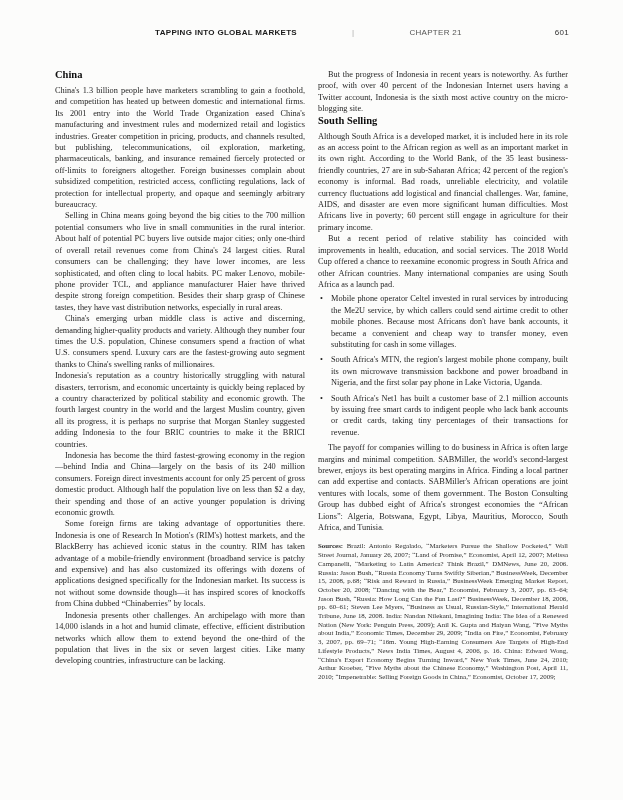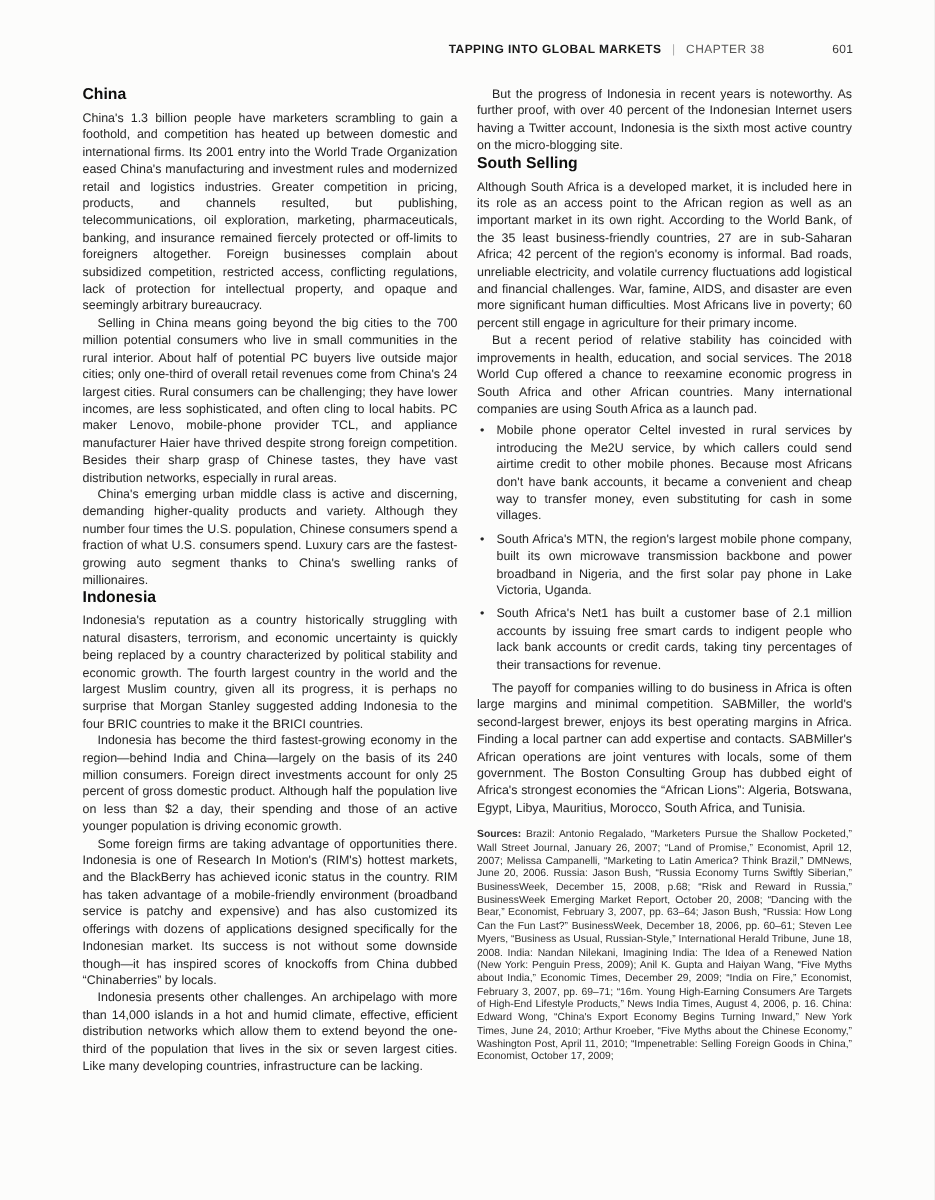--- a/index.html
+++ b/index.html
@@ -3,27 +3,27 @@
 <meta charset="utf-8">
 <style>
   html,body { margin:0; padding:0; background:#e8e8e6; }
   .page {
     width:623px; height:800px; margin:0 auto; background:#fcfcfb;
     box-sizing:border-box; padding:28px 54px 10px 55px; position:relative;
     font-family:"Liberation Sans", sans-serif; color:#222; overflow:hidden;
   }
   .running-head {
     display:flex; justify-content:flex-end; align-items:baseline;
-    font-size:8px; margin-bottom:20px; letter-spacing:.3px;
+    font-size:8px; margin-bottom:32px; letter-spacing:.3px;gap:48px;
   }
   .rh-title { font-weight:bold; color:#1b1b1b; }
   .rh-divider { color:#aaa; margin:0 7px; font-weight:normal; }
   .rh-chapter { color:#555; }
   .rh-page { color:#333; margin-left:14px;padding-left:31px; }
-  .columns { display:flex; gap:13px; }
+  .columns { display:flex; gap:13px;font-family:Liberation Serif, serif; }
   .col {
     width:250px; font-size:8.3px; line-height:11.4px;
     text-align:justify; color:#262626;
   }
   h2.sec {
     font-size:10.5px; font-weight:bold; margin:0 0 4px 0; color:#0e0e0e;
     text-align:left; line-height:12px;
   }
   .sec-gap { margin-top:12px; }
   p.para { margin:0 0 0 0; }
@@ -38,33 +38,32 @@
   .sources .label { font-weight:bold; }
 </style>
 </head>
 <body>
 
 <div class="page">
 
   <div class="running-head">
     <span class="rh-title">TAPPING INTO GLOBAL MARKETS</span>
     <span class="rh-divider">|</span>
-    <span class="rh-chapter">CHAPTER 38</span>
+    <span class="rh-chapter">CHAPTER 21</span>
     <span class="rh-page">601</span>
   </div>
 
   <div class="columns">
 
     <div class="col">
       <h2 class="sec">China</h2>
       <p class="para">China's 1.3 billion people have marketers scrambling to gain a foothold, and competition has heated up between domestic and international firms. Its 2001 entry into the World Trade Organization eased China's manufacturing and investment rules and modernized retail and logistics industries. Greater competition in pricing, products, and channels resulted, but publishing, telecommunications, oil exploration, marketing, pharmaceuticals, banking, and insurance remained fiercely protected or off-limits to foreigners altogether. Foreign businesses complain about subsidized competition, restricted access, conflicting regulations, lack of protection for intellectual property, and opaque and seemingly arbitrary bureaucracy.</p>
       <p class="para indent">Selling in China means going beyond the big cities to the 700 million potential consumers who live in small communities in the rural interior. About half of potential PC buyers live outside major cities; only one-third of overall retail revenues come from China's 24 largest cities. Rural consumers can be challenging; they have lower incomes, are less sophisticated, and often cling to local habits. PC maker Lenovo, mobile-phone provider TCL, and appliance manufacturer Haier have thrived despite strong foreign competition. Besides their sharp grasp of Chinese tastes, they have vast distribution networks, especially in rural areas.</p>
       <p class="para indent">China's emerging urban middle class is active and discerning, demanding higher-quality products and variety. Although they number four times the U.S. population, Chinese consumers spend a fraction of what U.S. consumers spend. Luxury cars are the fastest-growing auto segment thanks to China's swelling ranks of millionaires.</p>
 
-      <h2 class="sec sec-gap">Indonesia</h2>
       <p class="para">Indonesia's reputation as a country historically struggling with natural disasters, terrorism, and economic uncertainty is quickly being replaced by a country characterized by political stability and economic growth. The fourth largest country in the world and the largest Muslim country, given all its progress, it is perhaps no surprise that Morgan Stanley suggested adding Indonesia to the four BRIC countries to make it the BRICI countries.</p>
       <p class="para indent">Indonesia has become the third fastest-growing economy in the region—behind India and China—largely on the basis of its 240 million consumers. Foreign direct investments account for only 25 percent of gross domestic product. Although half the population live on less than $2 a day, their spending and those of an active younger population is driving economic growth.</p>
       <p class="para indent">Some foreign firms are taking advantage of opportunities there. Indonesia is one of Research In Motion's (RIM's) hottest markets, and the BlackBerry has achieved iconic status in the country. RIM has taken advantage of a mobile-friendly environment (broadband service is patchy and expensive) and has also customized its offerings with dozens of applications designed specifically for the Indonesian market. Its success is not without some downside though—it has inspired scores of knockoffs from China dubbed “Chinaberries” by locals.</p>
       <p class="para indent">Indonesia presents other challenges. An archipelago with more than 14,000 islands in a hot and humid climate, effective, efficient distribution networks which allow them to extend beyond the one-third of the population that lives in the six or seven largest cities. Like many developing countries, infrastructure can be lacking.</p>
     </div>
 
     <div class="col">
       <p class="para indent">But the progress of Indonesia in recent years is noteworthy. As further proof, with over 40 percent of the Indonesian Internet users having a Twitter account, Indonesia is the sixth most active country on the micro-blogging site.</p>
 
       <h2 class="sec sec-gap">South Selling</h2>

